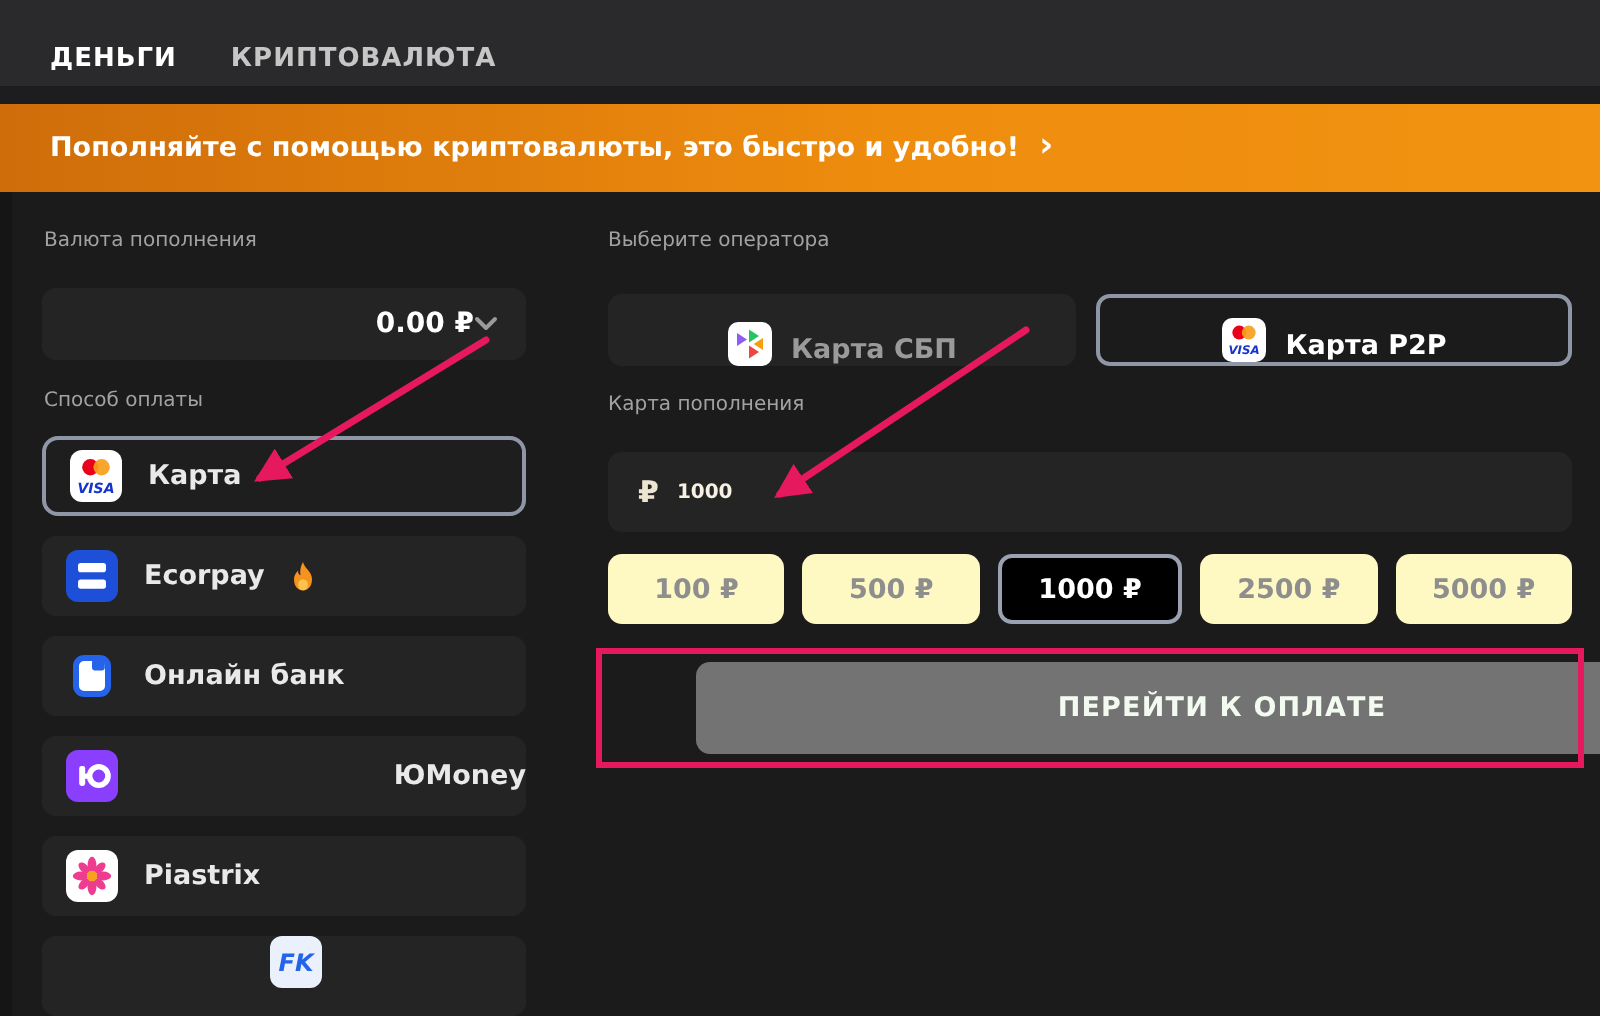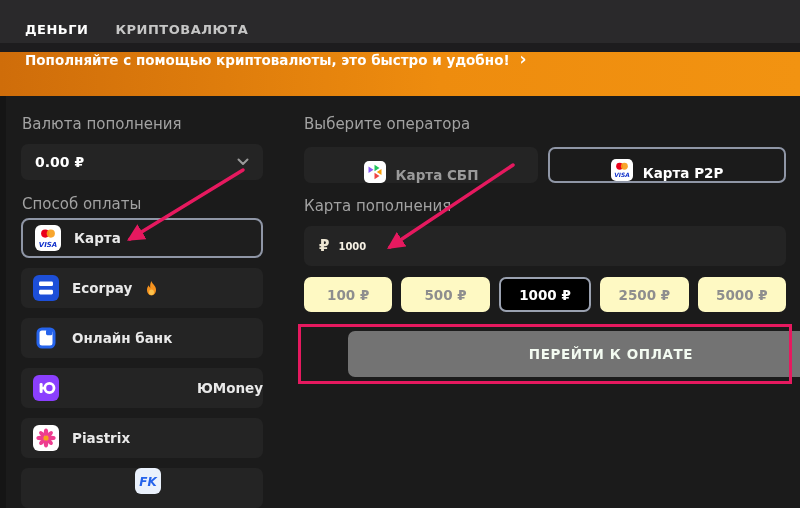--- a/index.html
+++ b/index.html
@@ -12,31 +12,31 @@
   .tab{position:relative;height:100%;display:flex;align-items:center;font-size:13px;
        font-weight:bold;letter-spacing:.5px;color:#c6c6c6;cursor:pointer;margin-top:16px;}
   .tab.active{color:#ffffff;}
   .tab.active::after{content:"";position:absolute;left:0;right:0;bottom:3px;height:3px;
        background:#df7619;border-radius:1px;}
   .gapstrip{position:absolute;top:43px;left:0;width:800px;height:9px;background:#1d1c1e;}
 
   
   .banner{position:absolute;top:52px;left:0;width:800px;height:44px;
           background:linear-gradient(90deg,#cf6d0a,#ee8c0e 55%,#f29311);
-          display:flex;align-items:flex-start;padding:0 25px;box-sizing:border-box;
+          display:flex;align-items:center;padding:0 25px;box-sizing:border-box;
           color:#fff;font-size:13.5px;font-weight:bold;cursor:pointer;}
   .banner .chev{margin-left:10px;font-size:17px;line-height:1;transform:translateY(-1px);}
 
   .edge{position:absolute;left:0;top:96px;width:6px;height:412px;background:#151515;}
 
-  .lab{position:absolute;font-size:15px;color:#a2a2a2;}
+  .lab{position:absolute;font-size:10px;color:#a2a2a2;}
 
   
   .dropdown{position:absolute;left:21px;top:144px;width:242px;height:36px;background:#242424;
-            border-radius:7px;display:flex;align-items:center;justify-content:space-between;
+            border-radius:7px;display:flex;align-items:center;justify-content:flex-end;
             padding:0 14px;box-sizing:border-box;cursor:pointer;}
   .dropdown .val{color:#fff;font-size:14px;font-weight:bold;}
   .method{position:absolute;left:21px;width:242px;height:40px;background:#242424;border-radius:7px;
           display:flex;align-items:center;gap:13px;padding-left:12px;box-sizing:border-box;
           color:#e9e9e9;font-size:13.5px;font-weight:bold;cursor:pointer;}
   .method.selected{background:#1e1e1e;border:2px solid #8f96a6;border-radius:8px;}
   .tile{width:26px;height:26px;flex:0 0 26px;display:block;}
 
   
   .oprow{position:absolute;left:304px;top:147px;width:482px;height:36px;display:flex;gap:10px;}

